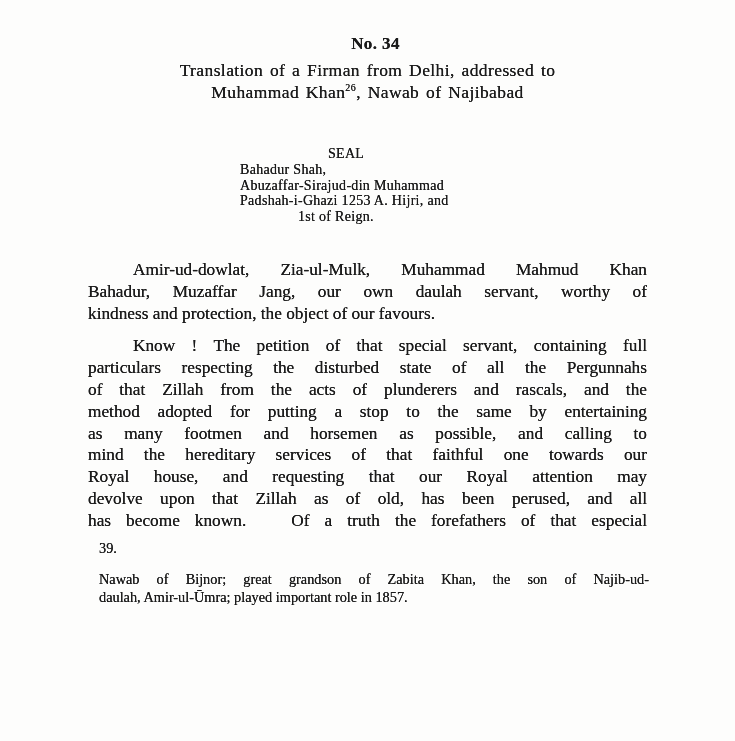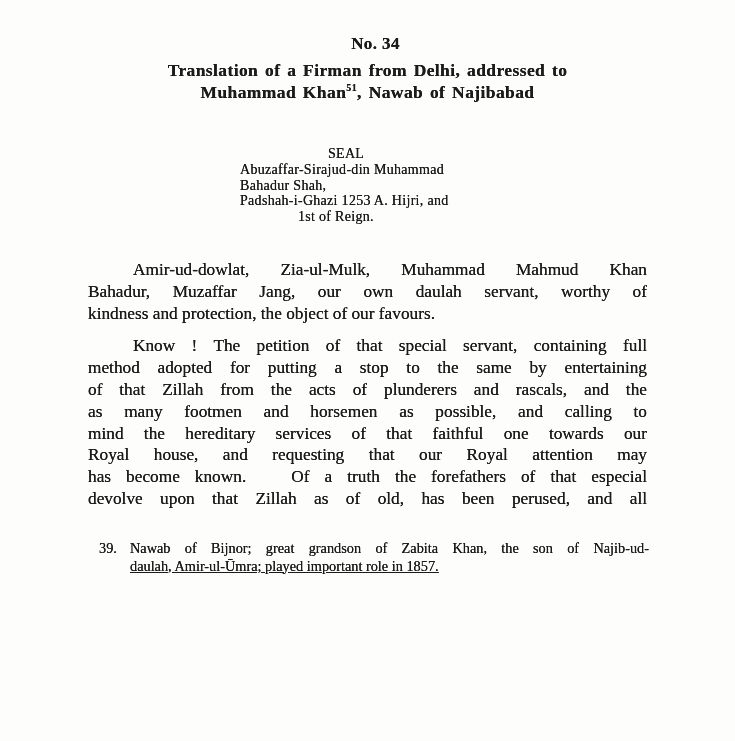--- a/index.html
+++ b/index.html
@@ -29,21 +29,21 @@
     font-weight: bold;
     font-size: 17px;
     letter-spacing: 0.4px;
   }
   .doc-title {
     position: absolute;
     top: 59px;
     left: 0;
     width: 100%;
     text-align: center;
-    font-weight: bold;
+    font-weight: normal;
     font-size: 17.5px;
     line-height: 22px;
     letter-spacing: 0.4px;
     word-spacing: 2px;
   }
   .doc-title sup {
     font-size: 10px;
     vertical-align: super;
     line-height: 0;
   }
@@ -82,73 +82,74 @@
   }
 
   .footnote {
     position: absolute;
     top: 540px;
     left: 99px;
     width: 550px;
     display: flex;
     font-size: 14.3px;
     line-height: 17.6px;
+    flex-direction: column;
   }
   .fn-marker {
     flex: 0 0 31px;
   }
   .fn-text { flex: 1 1 auto; }
   .fn-line {
     text-align: justify;
     text-align-last: justify;
     white-space: nowrap;
   }
   .fn-line.last {
     text-align: center;
     text-align-last: left;
-    text-decoration: underline;
   }
 </style>
 </head>
 <body>
 
 <div class="page ink">
 
   <div class="doc-number">No. 34</div>
 
   <div class="doc-title">
     <span>Translation of a Firman from Delhi, addressed to</span><br>
-    <span>Muhammad Khan</span><sup>51</sup><span>, Nawab of Najibabad</span>
+    <span>Muhammad Khan</span><sup>26</sup><span>, Nawab of Najibabad</span>
   </div>
 
   <div class="seal">
     <div class="seal-label">SEAL</div>
+    <div class="seal-line">Bahadur Shah,</div>
     <div class="seal-line">Abuzaffar-Sirajud-din Muhammad</div>
-    <div class="seal-line">Bahadur Shah,</div>
     <div class="seal-line">Padshah-i-Ghazi 1253 A. Hijri, and</div>
     <div class="seal-line seal-line-last">1st of Reign.</div>
   </div>
 
   <div class="body-text">
 
     <div class="para">
       <div class="line first">Amir-ud-dowlat, Zia-ul-Mulk, Muhammad Mahmud Khan</div>
       <div class="line">Bahadur, Muzaffar Jang, our own daulah servant, worthy of</div>
       <div class="line last">kindness and protection, the object of our favours.</div>
     </div>
 
     <div class="para">
       <div class="line first">Know ! The petition of that special servant, containing full</div>
+      <div class="line">particulars respecting the disturbed state of all the Pergunnahs</div>
+      <div class="line">of that Zillah from the acts of plunderers and rascals, and the</div>
       <div class="line">method adopted for putting a stop to the same by entertaining</div>
-      <div class="line">of that Zillah from the acts of plunderers and rascals, and the</div>
       <div class="line">as many footmen and horsemen as possible, and calling to</div>
       <div class="line">mind the hereditary services of that faithful one towards our</div>
       <div class="line">Royal house, and requesting that our Royal attention may</div>
+      <div class="line">devolve upon that Zillah as of old, has been perused, and all</div>
       <div class="line">has become known.&nbsp;&nbsp; Of a truth the forefathers of that especial</div>
-      <div class="line">devolve upon that Zillah as of old, has been perused, and all</div>
     </div>
 
   </div>
 
   <div class="footnote">
     <span class="fn-marker">39.</span>
     <div class="fn-text">
       <div class="fn-line">Nawab of Bijnor; great grandson of Zabita Khan, the son of Najib-ud-</div>
       <div class="fn-line last">daulah, Amir-ul-Ūmra; played important role in 1857.</div>
     </div>

